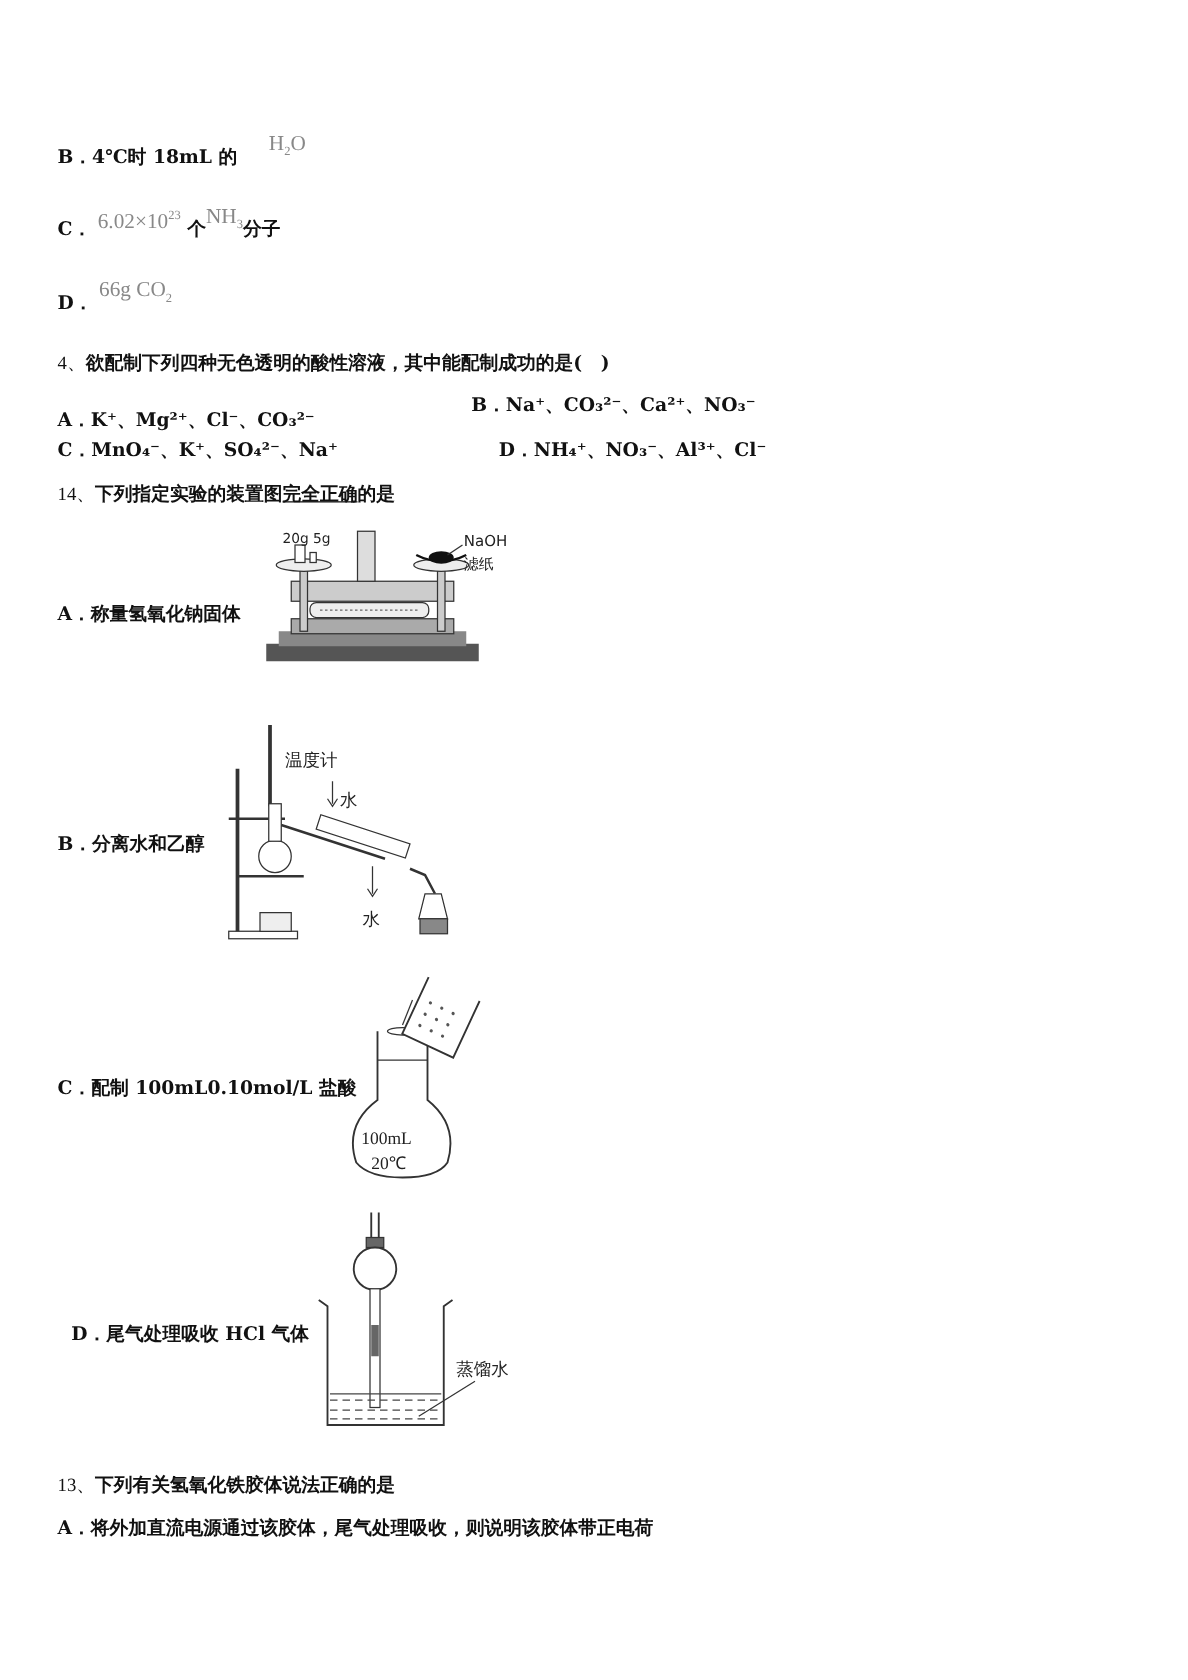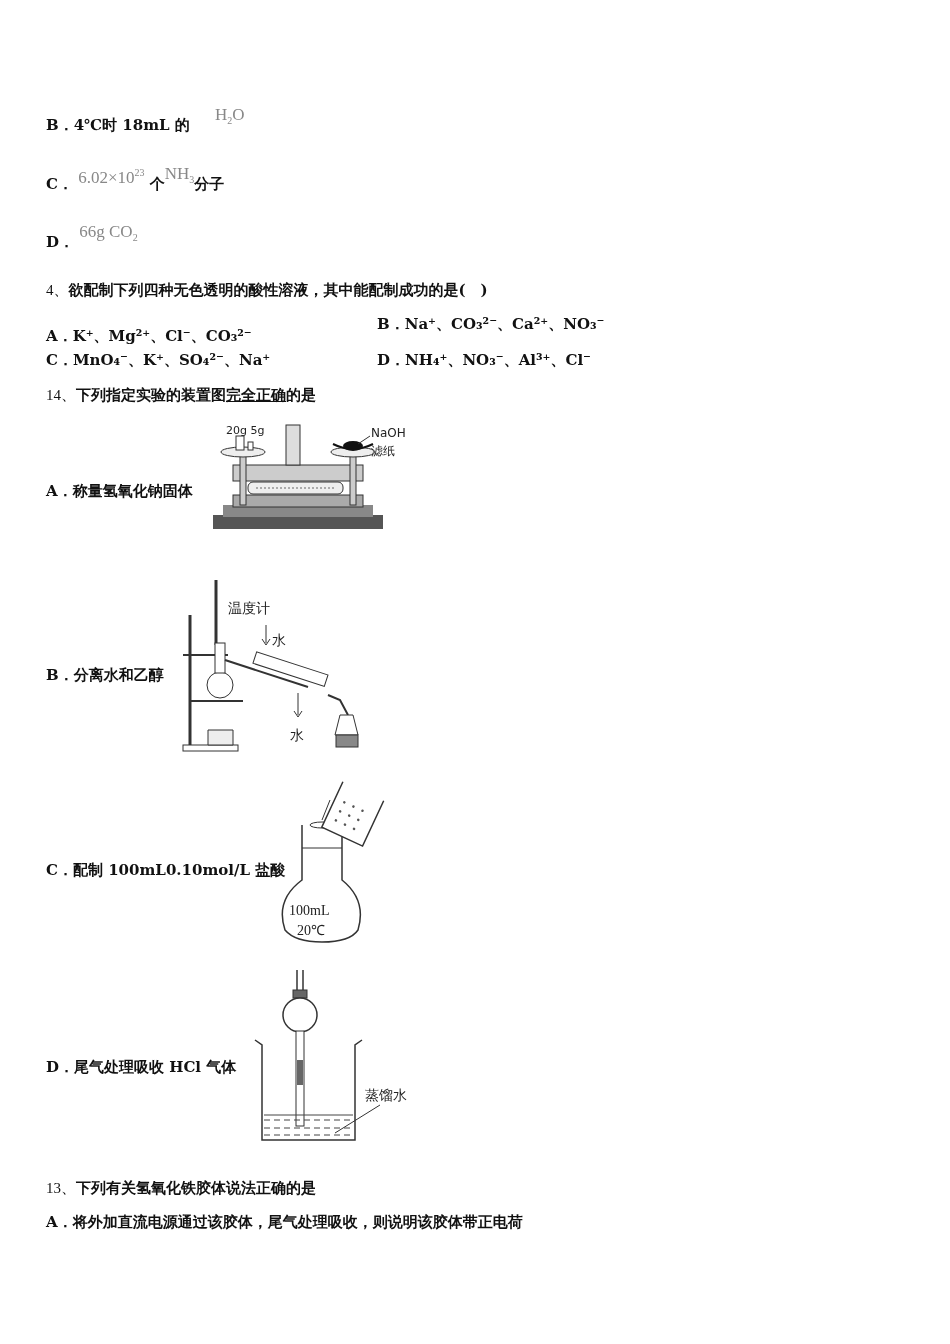--- a/index.html
+++ b/index.html
@@ -39,21 +39,21 @@
 </div>
 <div class="line" style="top:327px;">
   <span>A．</span><span>K⁺、Mg²⁺、Cl⁻、CO₃²⁻</span>
 </div>
 <div class="line" style="top:315px; left:377px;">
   <span>B．</span><span>Na⁺、CO₃²⁻、Ca²⁺、NO₃⁻</span>
 </div>
 <div class="line" style="top:351px;">
   <span>C．</span><span>MnO₄⁻、K⁺、SO₄²⁻、Na⁺</span>
 </div>
-<div class="line" style="top:351px; left:377px;">
+<div class="line" style="top:351px; left:399px;">
   <span>D．</span><span>NH₄⁺、NO₃⁻、Al³⁺、Cl⁻</span>
 </div>
 
 <div class="line" style="top:386px;">
   <span class="qnum">14、</span><span>下列指定实验的装置图</span><span class="u">完全正确</span><span>的是</span>
 </div>
 
 <div class="line" style="top:482px;">
   <span>A．</span><span>称量氢氧化钠固体</span>
 </div>
@@ -125,21 +125,21 @@
       <circle cx="65" cy="48" r="1.3"></circle>
         <circle cx="75" cy="48" r="1.3"></circle>
         <circle cx="85" cy="48" r="1.3"></circle>
     </g>
   </g>
   <line x1="47" y1="40" x2="55" y2="20" stroke="#333"></line>
   <text x="14" y="135" style="font-family:'Liberation Serif',serif;font-size:14px;fill:#222;">100mL</text>
   <text x="22" y="155" style="font-family:'Liberation Serif',serif;font-size:14px;fill:#222;">20℃</text>
 </svg>
 
-<div class="line" style="top:1058px;">
+<div class="line" style="top:1058px;margin-left:11px;">
   <span>D．</span><span>尾气处理吸收 HCl 气体</span>
 </div>
 <svg class="fig" style="left:250px; top:965px;" width="180" height="180" viewBox="0 0 180 180">
   <line x1="47" y1="5" x2="47" y2="25" stroke="#333" stroke-width="1.5"></line>
   <line x1="53" y1="5" x2="53" y2="25" stroke="#333" stroke-width="1.5"></line>
   <rect x="43" y="25" width="14" height="8" fill="#666" stroke="#333"></rect>
   <circle cx="50" cy="50" r="17" fill="#fff" stroke="#333" stroke-width="1.5"></circle>
   <rect x="46" y="66" width="8" height="95" fill="#fff" stroke="#333"></rect>
   <rect x="47" y="95" width="6" height="25" fill="#666"></rect>
   <path d="M5,75 L12,80 L12,175 L105,175 L105,80 L112,75" fill="none" stroke="#333" stroke-width="1.5"></path>

